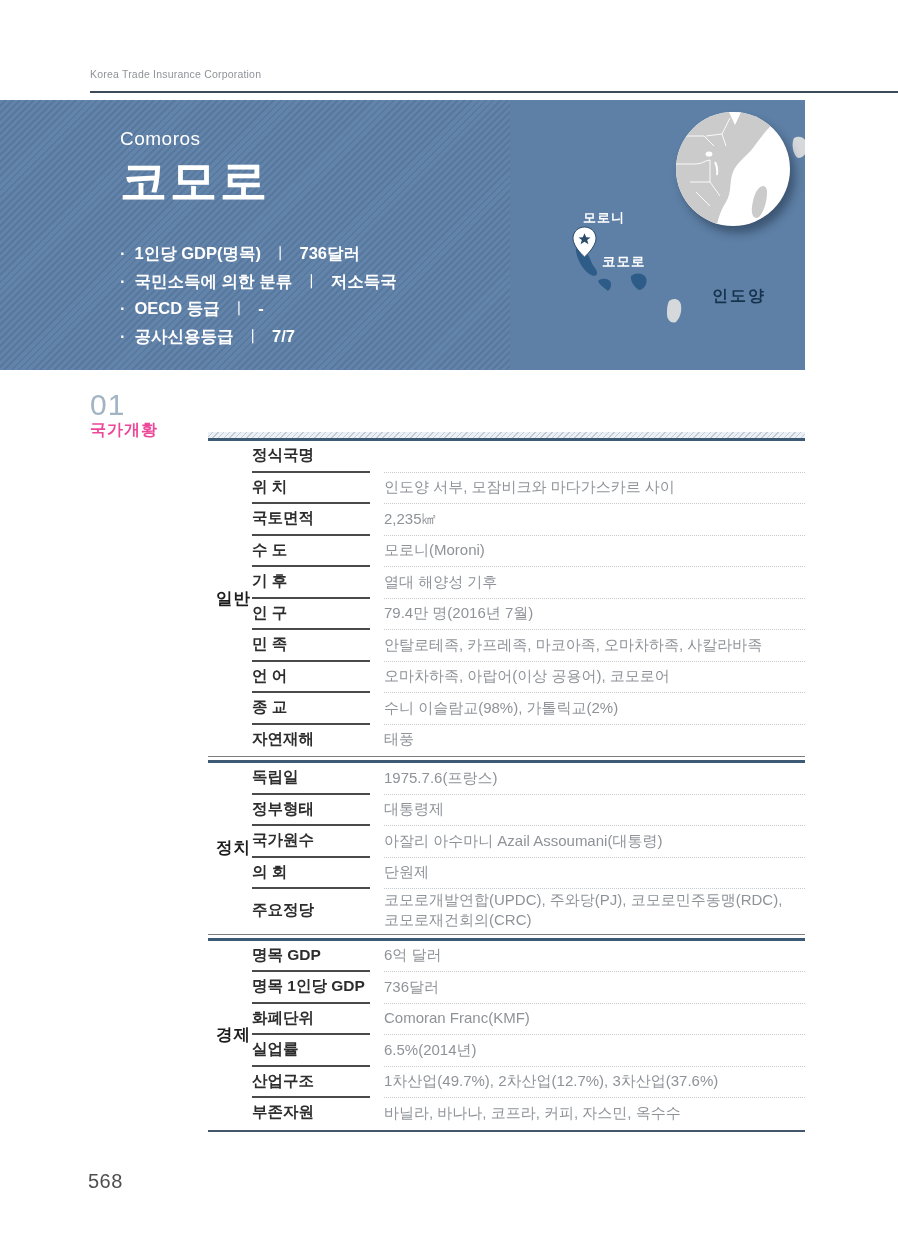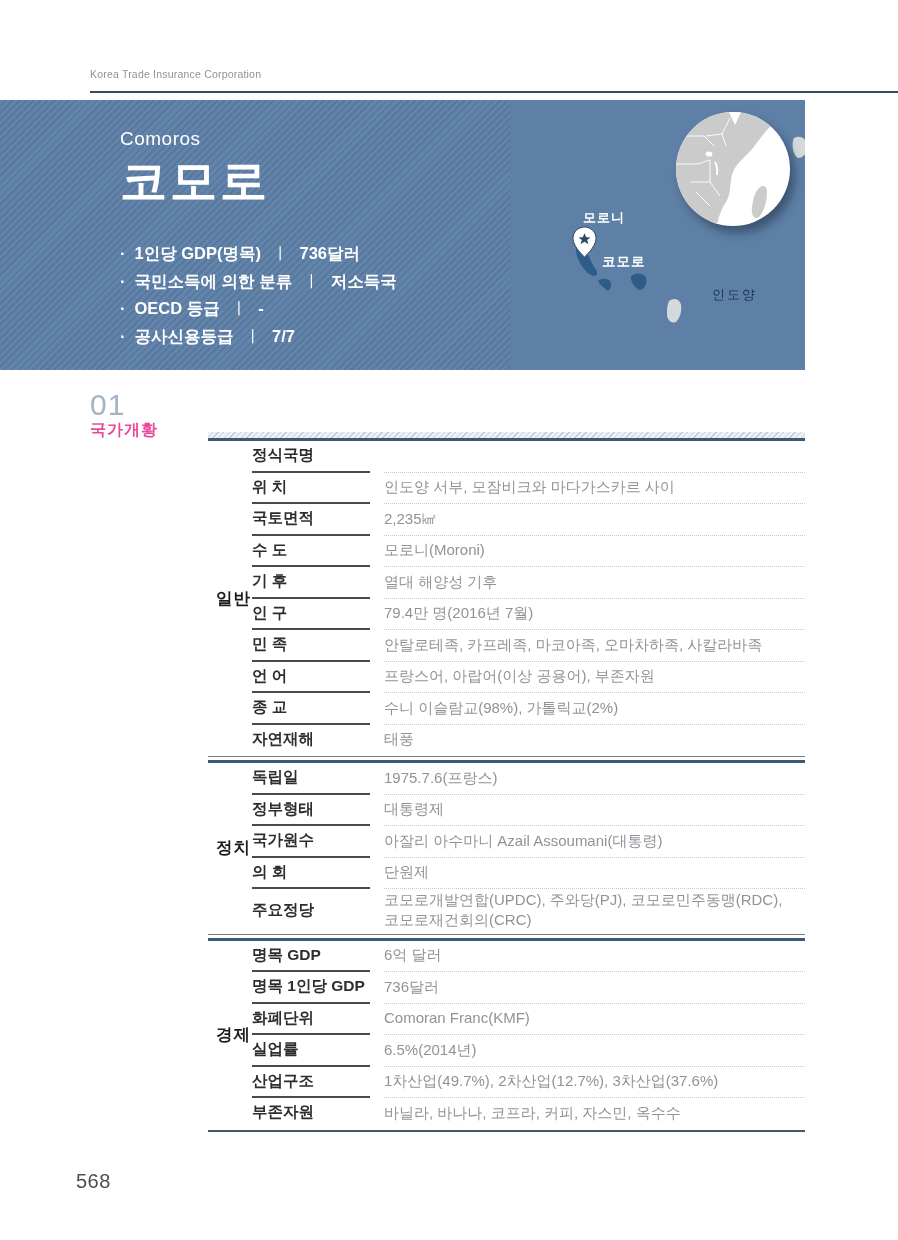--- a/index.html
+++ b/index.html
@@ -29,21 +29,21 @@
   .bdiv{margin:0 11px;font-weight:400;}
 
   
   .hero-map{position:relative;width:295px;height:100%;background:var(--sea);overflow:hidden;}
   .islands-svg{position:absolute;left:0;top:0;}
   .globe{position:absolute;left:166px;top:12px;width:114px;height:114px;border-radius:50%;
     background:#fff;overflow:hidden;box-shadow:5px 7px 10px rgba(20,30,50,.45);}
   .map-label{position:absolute;color:#fff;font-size:13px;font-weight:600;letter-spacing:1px;white-space:nowrap;}
   .map-label.capital{left:52px;top:109px;margin-left:21px;}
   .map-label.country{left:92px;top:153px;font-size:13.5px;}
-  .map-label.ocean{left:202px;top:186px;color:#17324d;font-size:13px;font-weight:400;letter-spacing:2px;}
+  .map-label.ocean{left:202px;top:186px;color:#17324d;font-size:16px;font-weight:700;letter-spacing:2px;}
 
   
   .section-head{position:absolute;left:90px;top:390px;}
   .sec-num{font-size:30px;font-weight:300;color:#a2b4c4;letter-spacing:1px;line-height:1;}
   .sec-title{font-size:16px;font-weight:700;color:#ec4899;letter-spacing:1px;}
 
   
   .info-table{position:absolute;left:208px;top:432px;width:597px;}
   .hatchbar{height:9px;border-bottom:3px solid var(--accent);
     background:repeating-linear-gradient(135deg,#edf1f5 0 3px,#bfcbd7 3px 4px);}
@@ -55,21 +55,21 @@
     border-bottom:2px solid #4a4a4a;}
   .trow:not(.last)::after{content:'';position:absolute;left:176px;right:0;bottom:0;
     border-bottom:1px dotted #c6cbd0;}
   .tlabel{flex:none;width:132px;font-size:15.5px;font-weight:700;color:#2d2d2d;white-space:nowrap;}
   .tvalue{flex:1;font-size:15px;color:#8f9398;white-space:pre-line;line-height:1.35;}
   .gsep{margin:0;}
   .gsep .thin{height:1px;background:#7d7d7d;}
   .gsep .thick{height:3px;background:var(--accent);margin-top:3px;}
   .tbottom{height:2px;background:#44566a;}
 
-  .page-num{position:absolute;left:76px;top:1170px;font-size:20px;color:#4e4e4e;letter-spacing:.5px;}
+  .page-num{position:absolute;left:88px;top:1170px;font-size:20px;color:#4e4e4e;letter-spacing:.5px;}
 </style>
 </head>
 <body>
 
 <div class="page">
 
   <div class="header-org">Korea Trade Insurance Corporation</div>
   <div class="header-rule"></div>
 
   <div class="hero">
@@ -173,21 +173,21 @@
         <div class="trow">
           <div class="tlabel">인 구</div>
           <div class="tvalue">79.4만 명(2016년 7월)</div>
         </div>
         <div class="trow">
           <div class="tlabel">민 족</div>
           <div class="tvalue">안탈로테족, 카프레족, 마코아족, 오마차하족, 사칼라바족</div>
         </div>
         <div class="trow">
           <div class="tlabel">언 어</div>
-          <div class="tvalue">프랑스어, 아랍어(이상 공용어), 부존자원</div>
+          <div class="tvalue">오마차하족, 아랍어(이상 공용어), 코모로어</div>
         </div>
         <div class="trow">
           <div class="tlabel">종 교</div>
           <div class="tvalue">수니 이슬람교(98%), 가톨릭교(2%)</div>
         </div>
         <div class="trow last">
           <div class="tlabel">자연재해</div>
           <div class="tvalue">태풍</div>
         </div>
       </div>

